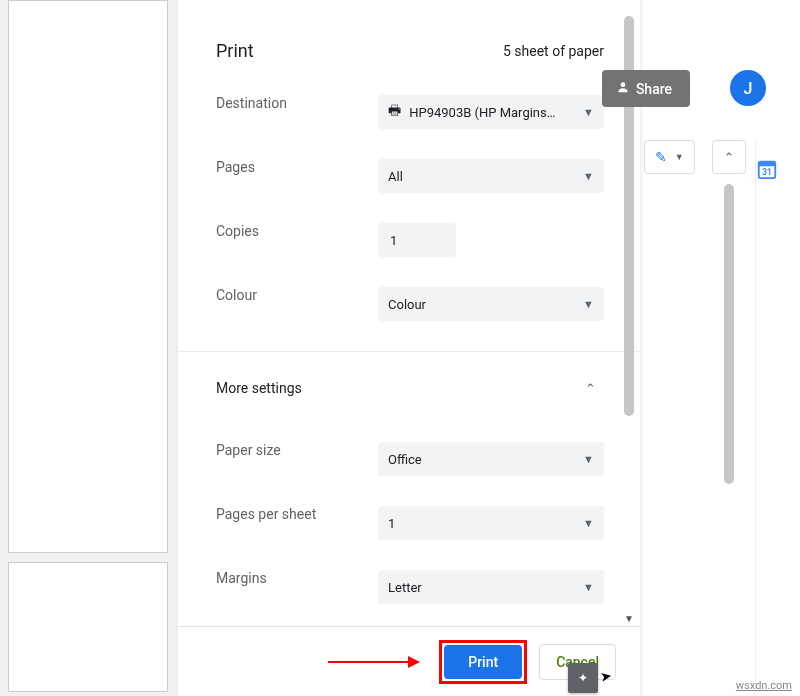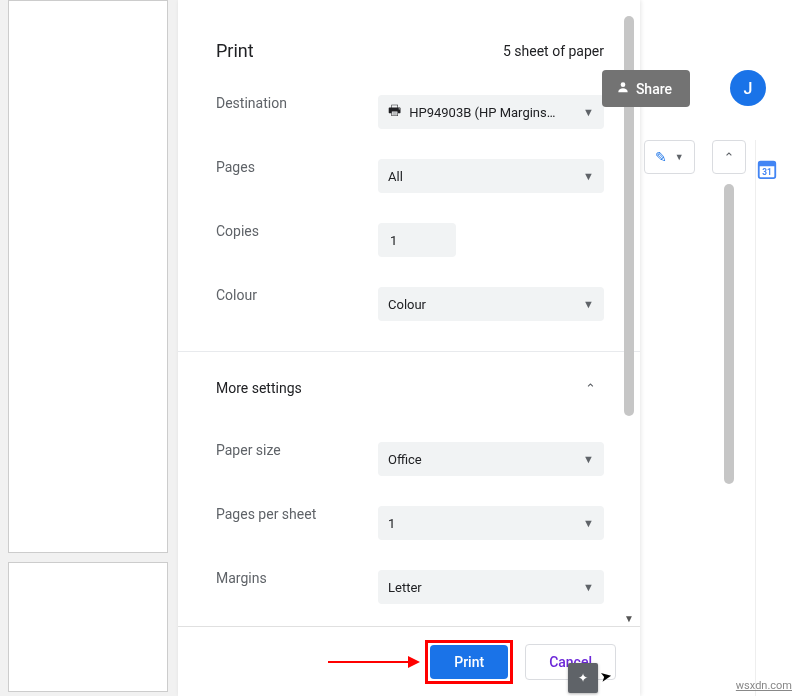--- a/index.html
+++ b/index.html
@@ -30,21 +30,21 @@
 
     .divider { height: 1px; background: #e8eaed; margin: 12px -38px 28px -38px; width: calc(100% + 74px); }
 
     .more-settings { display: flex; align-items: center; justify-content: space-between; margin-bottom: 46px; cursor: pointer; }
     .more-settings .label { font-size: 14px; color: #202124; }
     .more-settings .chev { font-size: 13px; color: #5f6368; margin-right: 8px; }
 
     .dialog-footer { height: 70px; border-top: 1px solid #e0e0e0; display: flex; align-items: center; justify-content: flex-end; padding: 0 24px; position: relative; }
     .btn-primary { background: #1a73e8; color: #fff; font-size: 14px; font-weight: 500; padding: 9px 24px; border-radius: 4px; border: none; cursor: pointer; }
     .btn-primary-wrap { border: 3px solid #ff0000; padding: 2px; margin-right: 12px; }
-    .btn-secondary { background: #fff; color: #6d28d9; font-size: 14px; font-weight: 500; padding: 9px 23px; border-radius: 4px; border: 1px solid #dadce0; cursor: pointer; }
+    .btn-secondary { background: #fff; color: #4d7c0f; font-size: 14px; font-weight: 500; padding: 9px 16px; border-radius: 4px; border: 1px solid #dadce0; cursor: pointer; }
     .arrow-annot { position: absolute; left: 150px; top: 50%; transform: translateY(-50%); color: red; display: flex; align-items: center; }
     .arrow-line { width: 80px; height: 2px; background: red; }
     .arrow-head { width: 0; height: 0; border-top: 6px solid transparent; border-bottom: 6px solid transparent; border-left: 12px solid red; }
 
     
     .share-btn { position: absolute; right: 110px; top: 70px; background: #737373; color: #fff; padding: 10px 18px 10px 14px; border-radius: 4px; font-size: 14px; font-weight: 500; display: flex; align-items: center; gap: 6px; cursor: pointer; }
     .avatar { position: absolute; right: 34px; top: 70px; width: 36px; height: 36px; border-radius: 50%; background: #1a73e8; color: #fff; display: flex; align-items: center; justify-content: center; font-size: 16px; font-weight: 500; }
 
     .edit-pill { position: absolute; left: 644px; top: 140px; height: 34px; background: #fff; border: 1px solid #dadce0; border-radius: 4px; display: flex; align-items: center; padding: 0 10px; gap: 8px; }
     .edit-pill .pencil { color: #1a73e8; font-size: 14px; }

